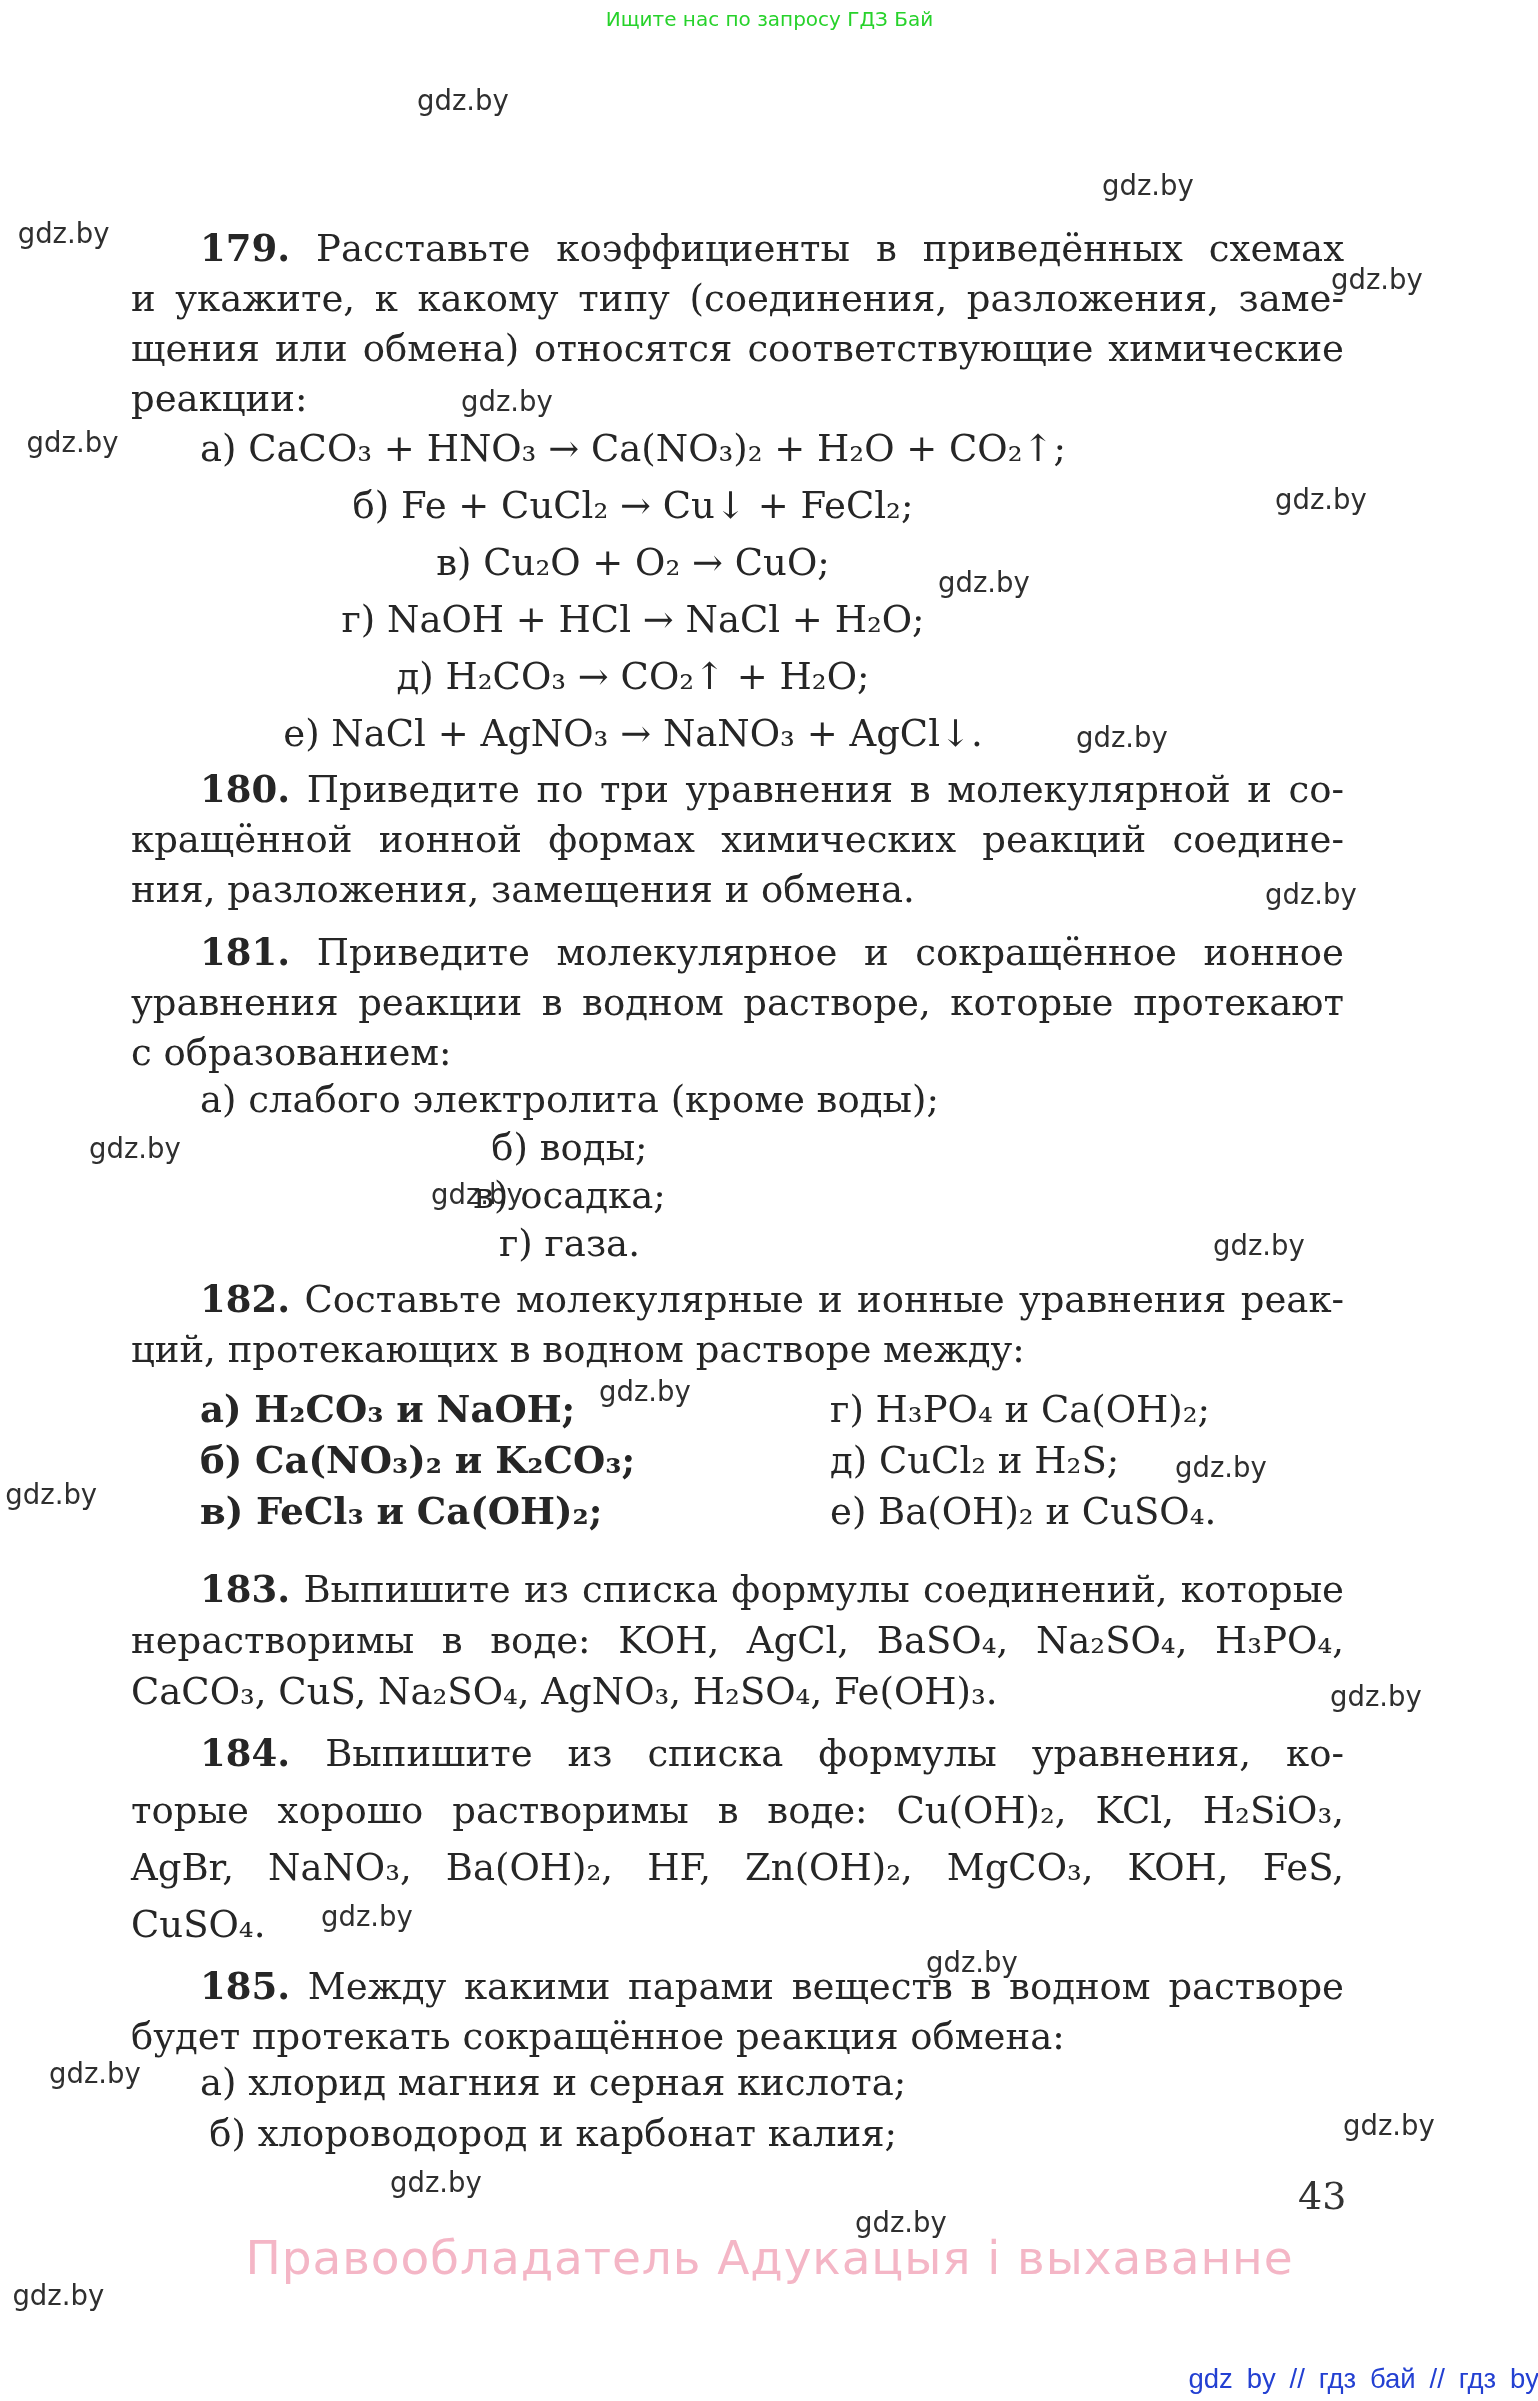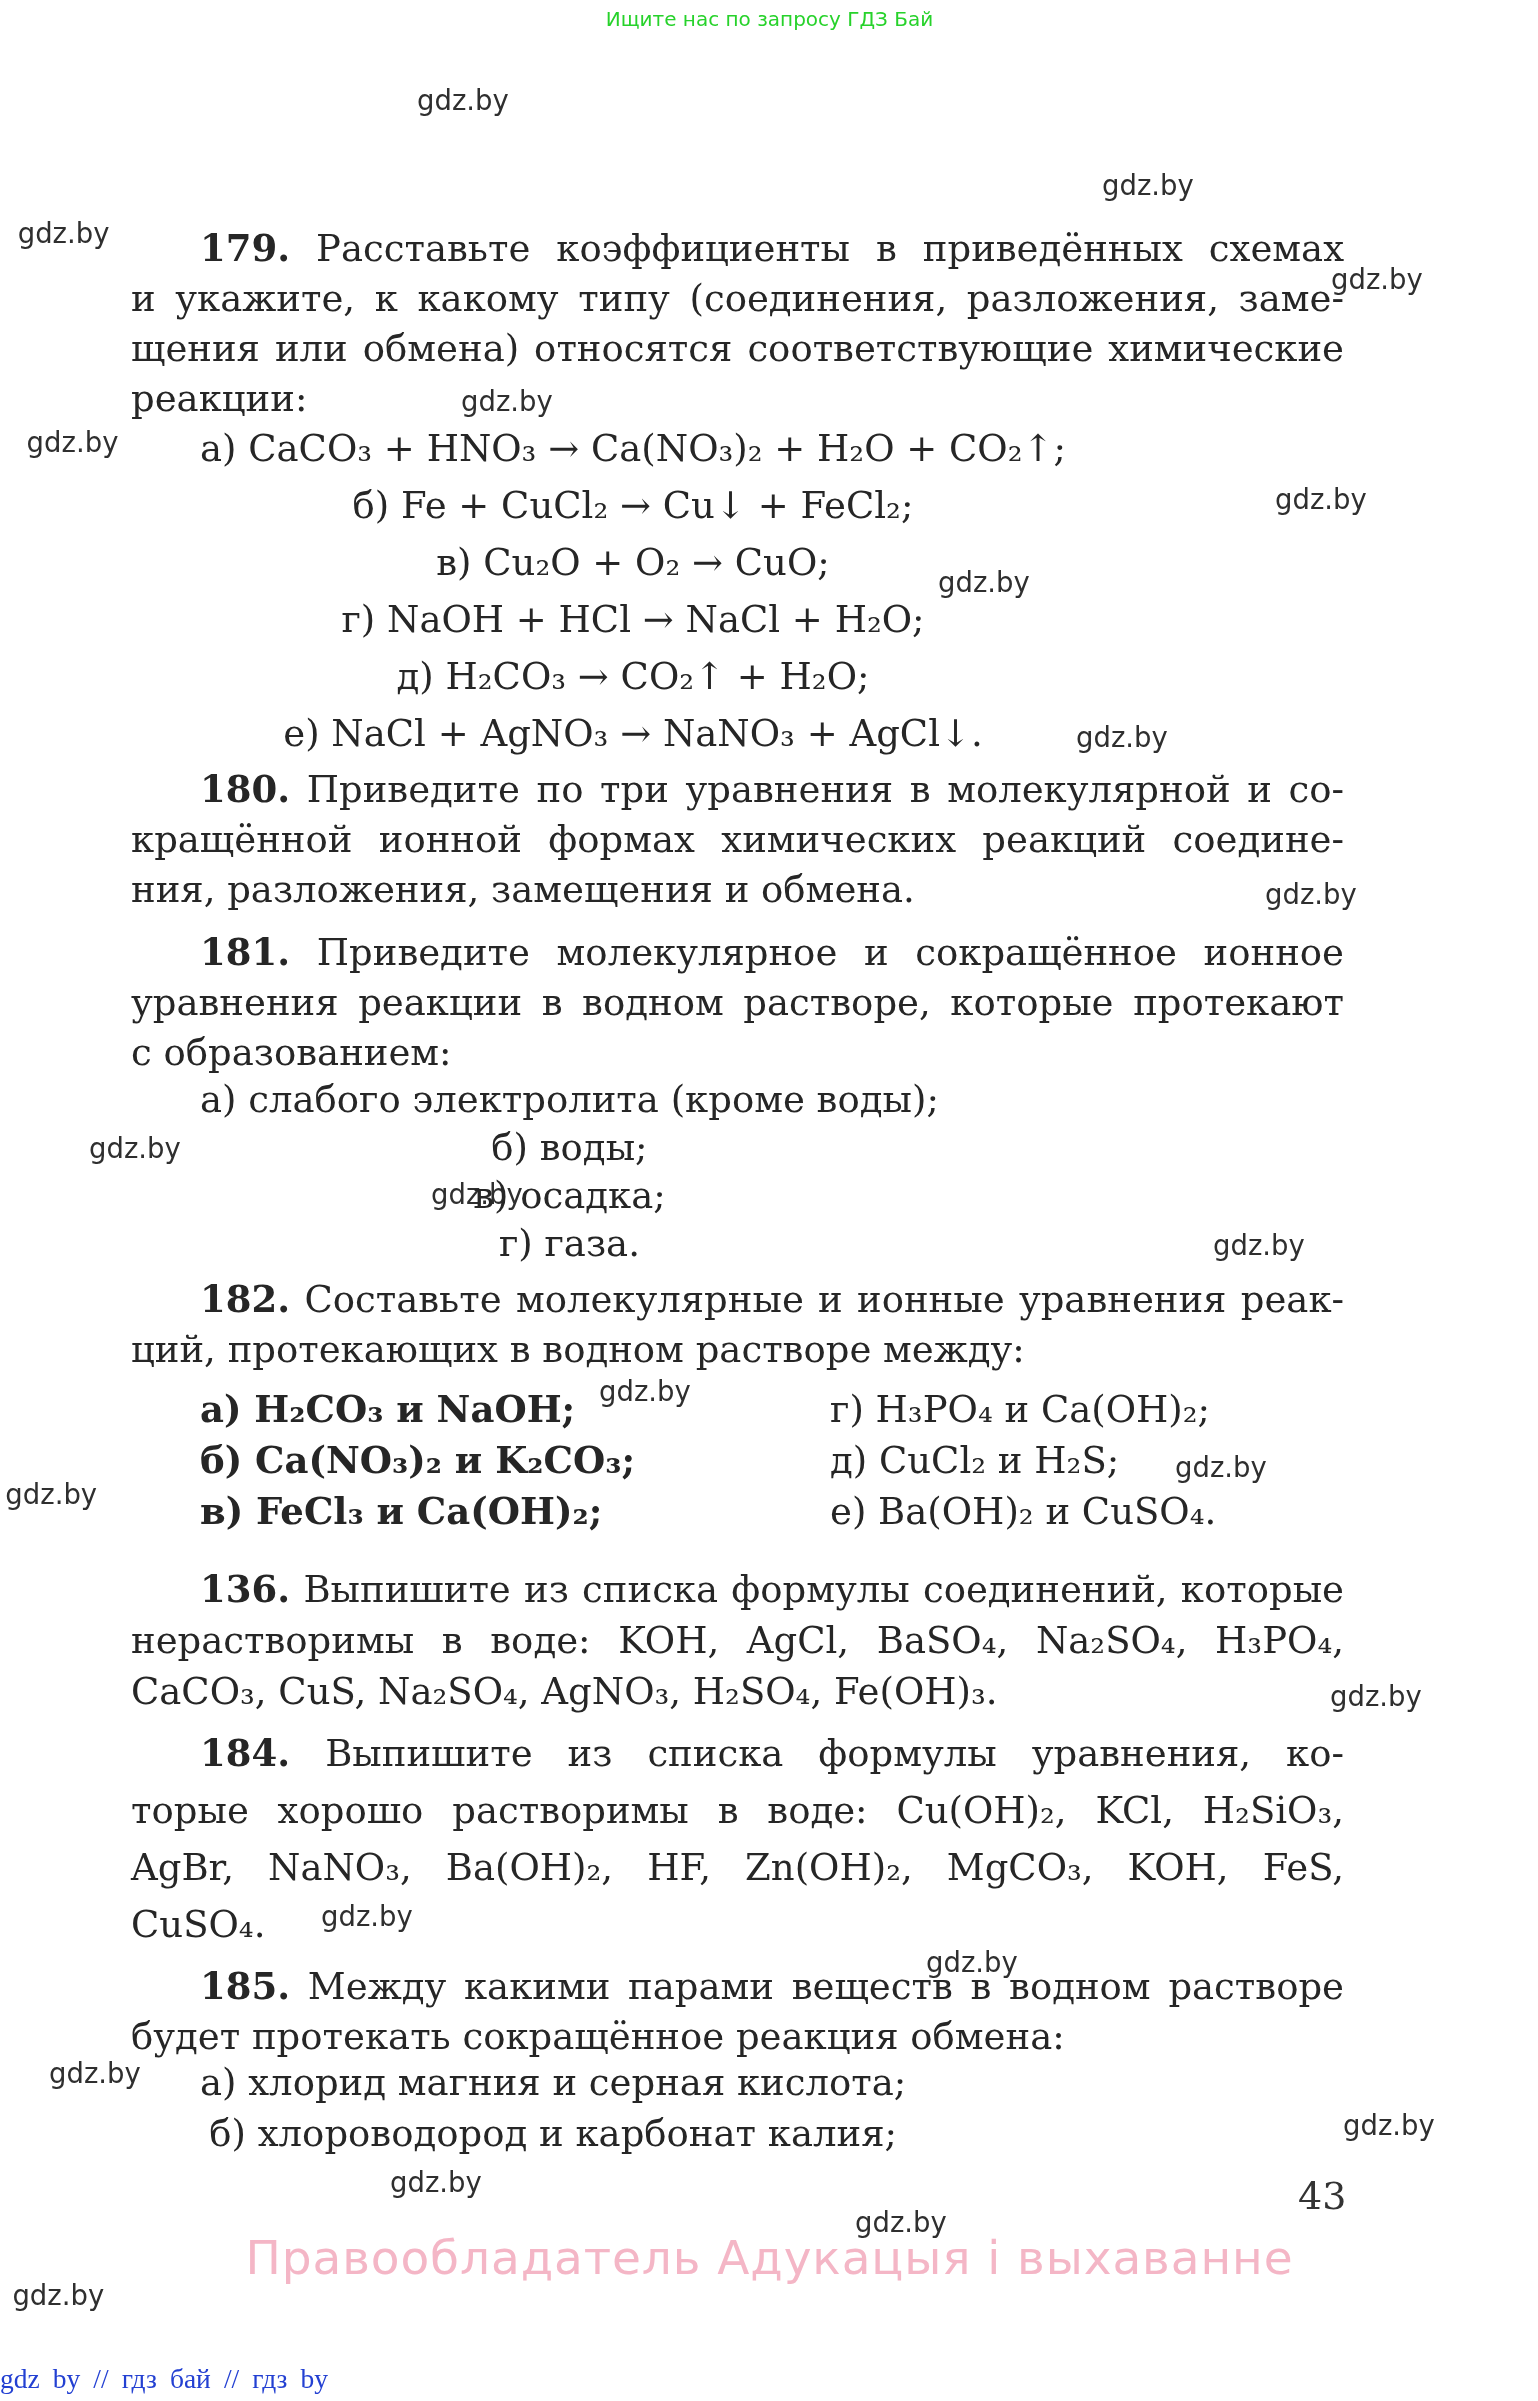--- a/index.html
+++ b/index.html
@@ -33,23 +33,23 @@
   .row{display:flex;}
   .cl{width:630px;font-weight:bold;}
   .cr{flex:1;}
   .pagenum{position:absolute;left:1298px;top:2174px;font-size:38px;color:#333;}
   .pinkline{
     position:absolute;top:2230px;left:0;width:100%;text-align:center;
     font-size:47px;color:#f4b6c6;letter-spacing:0.9px;
     font-family:"DejaVu Sans","Liberation Sans",sans-serif;
   }
   .bluelinks{
-    position:absolute;top:2363px;left:0;width:100%;text-align:left;
+    position:absolute;top:2363px;left:0;width:100%;text-align:right;
     font-size:27.5px;color:#2340d2;word-spacing:6.2px;
-    font-family:Liberation Serif, serif;
+    font-family:Liberation Sans, sans-serif;
   }
 </style>
 </head>
 <body>
 
 <div class="page">
 
   <div class="promo">Ищите нас по запросу ГДЗ Бай</div>
 
   <div id="wm-layer">
@@ -128,21 +128,21 @@
       <span class="cl">б) Ca(NO₃)₂ и K₂CO₃;</span>
       <span class="cr">д) CuCl₂ и H₂S;</span>
     </div>
     <div class="row">
       <span class="cl">в) FeCl₃ и Ca(OH)₂;</span>
       <span class="cr">е) Ba(OH)₂ и CuSO₄.</span>
     </div>
   </div>
 
   <div class="block lh58" style="top:1564px;">
-    <div class="ln jl first"><span class="num">136.</span> <span>Выпишите из списка формулы соединений, которые</span></div>
+    <div class="ln jl first"><span class="num">183.</span> <span>Выпишите из списка формулы соединений, которые</span></div>
     <div class="ln jl">нерастворимы в воде: KOH, AgCl, BaSO₄, Na₂SO₄, H₃PO₄,</div>
     <div class="ln">CaCO₃, CuS, Na₂SO₄, AgNO₃, H₂SO₄, Fe(OH)₃.</div>
   </div>
 
   <div class="block lh64" style="top:1725px;">
     <div class="ln jl first"><span class="num">184.</span> <span>Выпишите из списка формулы уравнения, ко-</span></div>
     <div class="ln jl">торые хорошо растворимы в воде: Cu(OH)₂, KCl, H₂SiO₃,</div>
     <div class="ln jl">AgBr, NaNO₃, Ba(OH)₂, HF, Zn(OH)₂, MgCO₃, KOH, FeS,</div>
     <div class="ln">CuSO₄.</div>
   </div>

